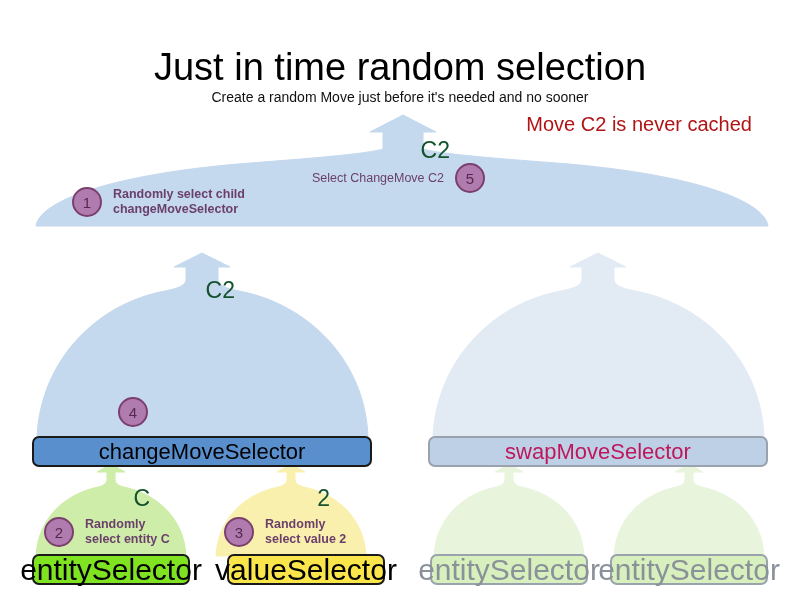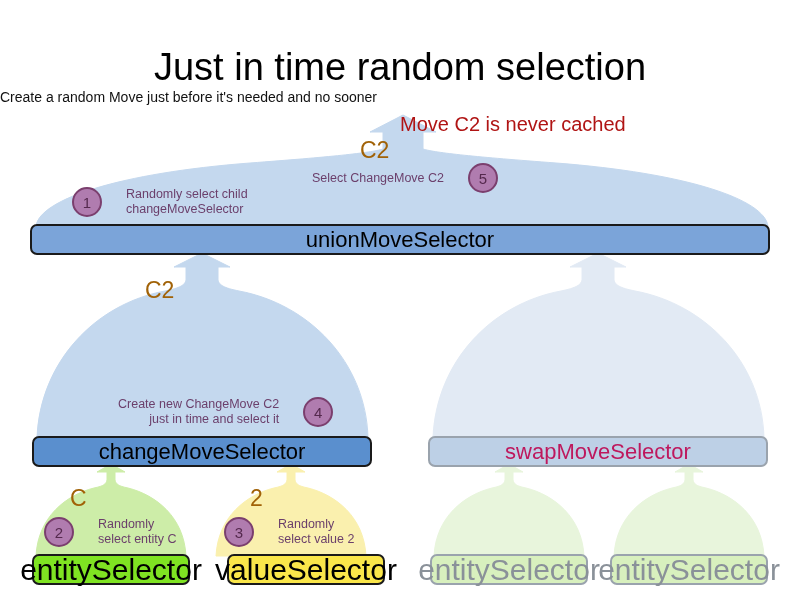--- a/index.html
+++ b/index.html
@@ -11,25 +11,25 @@
     position:relative;
   }
   #stage{position:absolute;left:0;top:17px;width:800px;height:592px;padding-left:25px;}
   svg.layer{position:absolute;left:0;top:0;width:800px;height:600px;}
 
   .title{
     position:absolute;left:0;top:28px;width:800px;text-align:center;
     font-size:38px;color:#000;letter-spacing:0px;line-height:44px;
   }
   .subtitle{
-    position:absolute;left:0;top:72px;width:800px;
+    position:absolute;left:0;top:72px;width:800px;text-align:center;
     font-size:14px;color:#111;
   }
   .note-red{
-    position:absolute;left:400px;top:96px;width:380px;
+    position:absolute;left:400px;top:96px;width:380px;text-align:right;
     font-size:20px;color:#B01414;padding-right:28px;box-sizing:border-box;
   }
 
   
   .bar{
     position:absolute;box-sizing:border-box;
     border:2px solid #1a1a1a;border-radius:7px;
     display:flex;align-items:center;justify-content:center;
     font-size:22px;color:#000;
   }
@@ -45,39 +45,39 @@
     display:flex;align-items:center;justify-content:center;
     font-size:30px;color:#000;
   }
   .leafbar.faded{border-color:#9aa3ad;color:#8a9199;}
   #bar-entity{left:32px;top:537px;width:158px;height:31px;background:#7FE322;}
   #bar-value{left:212px;top:537px;width:158px;height:31px;background:#FAE64A;margin-left:15px;}
   #bar-sw-e1{left:430px;top:537px;width:158px;height:31px;background:#D8F0BE;}
   #bar-sw-e2{left:610px;top:537px;width:158px;height:31px;background:#D8F0BE;}
 
   
-  .flowlabel{position:absolute;text-align:left;font-size:23px;color:#a16207;}
+  .flowlabel{position:absolute;text-align:right;font-size:23px;color:#14532d;}
   #fl-top{left:360px;top:120px;width:90px;}
   #fl-mid{left:145px;top:260px;width:90px;}
   #fl-ent{left:70px;top:468px;width:80px;}
   #fl-val{left:250px;top:468px;width:80px;}
 
   
-  .ann{position:absolute;display:flex;align-items:center;gap:24px;}
+  .ann{position:absolute;display:flex;align-items:center;gap:11px;}
   .ann .txt{
     font-size:12.5px;color:#6B3F6B;line-height:15px;white-space:pre-line;
   }
   .ann .num{
     width:26px;height:26px;border-radius:50%;
     background:#B07CAF;border:2px solid #7B3F6E;
     color:#55294E;font-size:15px;
     display:flex;align-items:center;justify-content:center;flex:0 0 auto;
   }
   .ann .txt.right{text-align:right;}
-  .ann .txt.left{text-align:left;}
+  .ann .txt.left{text-align:left;font-weight:bold;}
 
   #ann1{left:72px;top:170px;}
   #ann5{left:312px;top:146px;}
   #ann4{left:118px;top:380px;}
   #ann2{left:44px;top:500px;}
   #ann3{left:224px;top:500px;}
 </style>
 </head>
 <body>
 
@@ -156,38 +156,35 @@
     <div class="txt left">Randomly select child
 changeMoveSelector</div>
   </div>
 
   <div class="ann" id="ann5">
     <div class="txt right">Select ChangeMove C2</div>
     <div class="num">5</div>
   </div>
 
   <div class="ann" id="ann4">
-    <div class="txt right">Create new ChangeMove C2
-just in time and select it</div>
     <div class="num">4</div>
   </div>
 
   <div class="ann" id="ann2">
     <div class="num">2</div>
     <div class="txt left">Randomly
 select entity C</div>
   </div>
 
   <div class="ann" id="ann3">
     <div class="num">3</div>
     <div class="txt left">Randomly
 select value 2</div>
   </div>
 
-  <div class="bar" id="bar-union">unionMoveSelector</div>
   <div class="bar" id="bar-change">changeMoveSelector</div>
   <div class="bar faded" id="bar-swap">swapMoveSelector</div>
 
   <div class="leafbar" id="bar-entity">entitySelector</div>
   <div class="leafbar" id="bar-value">valueSelector</div>
   <div class="leafbar faded" id="bar-sw-e1">entitySelector</div>
   <div class="leafbar faded" id="bar-sw-e2">entitySelector</div>
 
 </div>
 

